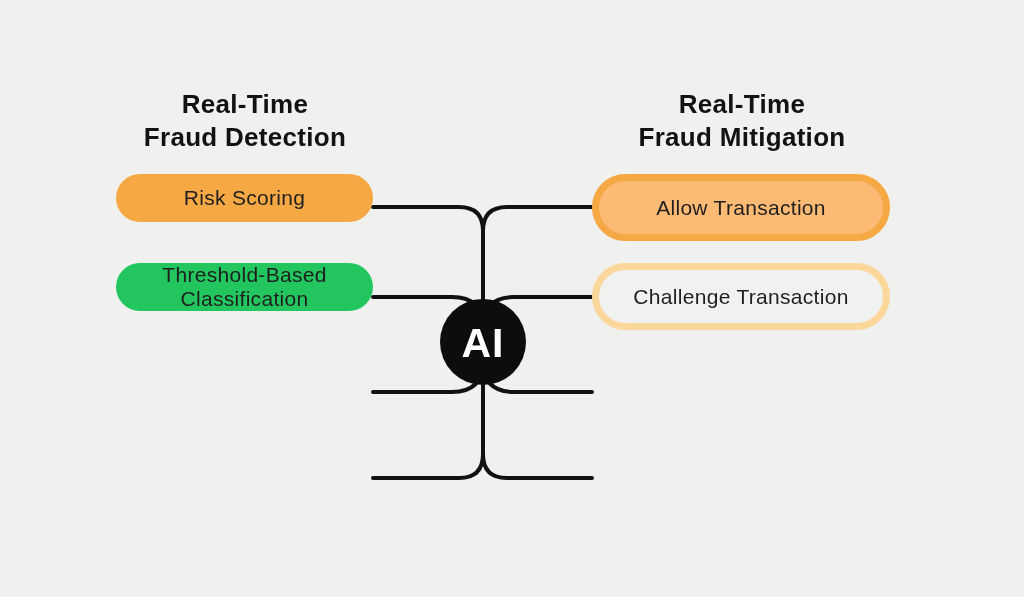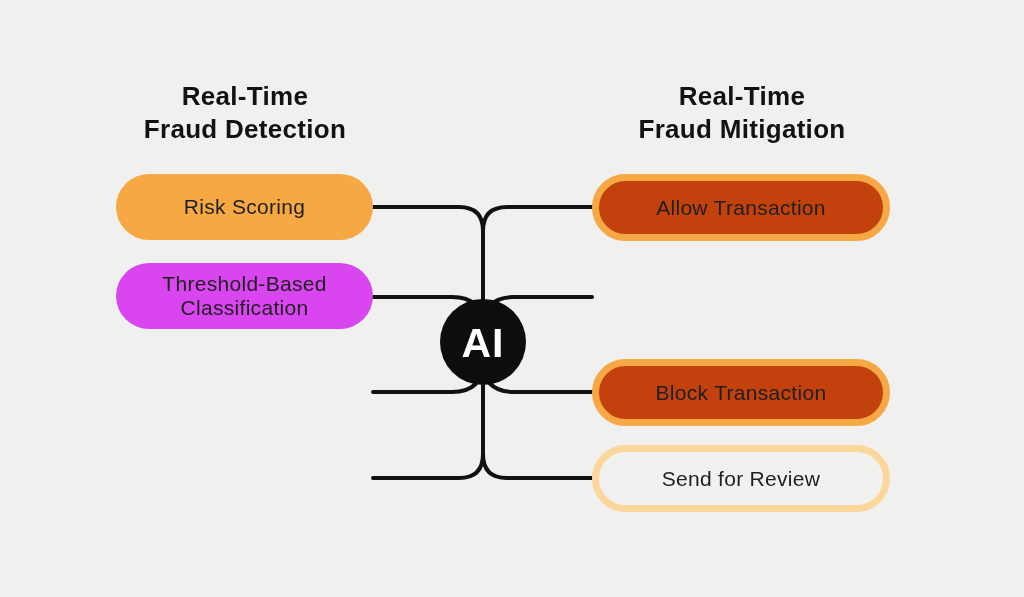--- a/index.html
+++ b/index.html
@@ -10,21 +10,21 @@
   }
   .canvas {
     position: relative;
     width: 1024px;
     height: 597px;
     background: #f0f0ee;
     overflow: hidden;
   }
   .heading {
     position: absolute;
-    top: 80px;
+    top: 88px;
     width: 300px;
     text-align: center;
     font-size: 26px;
     line-height: 33px;
     font-weight: 700;
     color: #121212;
     letter-spacing: 0.3px;
     white-space: pre-line;
   }
   .heading.left  { left: 95px;  }
@@ -44,31 +44,31 @@
     justify-content: center;
     text-align: center;
     box-sizing: border-box;
     border-radius: 34px;
     font-size: 21px;
     line-height: 24px;
     color: #1f1f1f;
     letter-spacing: 0.3px;
     white-space: pre-line;
   }
-  .pill.left-col  { left: 116px; width: 257px; height: 66px; }
+  .pill.left-col  { left: 116px; width: 257px; height: 48px; }
   .pill.right-col { left: 592px; width: 298px; height: 67px; }
 
   .row-0 { top: 174px; }
   .row-1 { top: 263px; }
   .row-2 { top: 359px; }
   .row-3 { top: 445px; }
 
   .fill-strong    { background: #f5a843; }
-  .fill-light     { background: #d946ef; }
-  .outline-strong { background: #c2410c; border: 7px solid #f5a843; }
+  .fill-light     { background: #22c55e; }
+  .outline-strong { background: #fdba74; border: 7px solid #f5a843; }
   .outline-light  { background: #f1f1ef; border: 7px solid #fcd79b; }
 
   .ai-label {
     font-family: "Liberation Sans", sans-serif;
     font-weight: 700;
     font-size: 41px;
     letter-spacing: 1px;
     fill: #ffffff;
   }
 </style>
@@ -100,18 +100,17 @@
 
   <div class="pill left-col row-0 fill-strong">Risk Scoring</div>
 
   <div class="pill left-col row-1 fill-light">Threshold-Based
 Classification</div>
 
 
 
   <div class="pill right-col row-0 outline-strong">Allow Transaction</div>
 
+  <div class="pill right-col row-1 outline-light">Challenge Transaction</div>
 
-  <div class="pill right-col row-2 outline-strong">Block Transaction</div>
 
-  <div class="pill right-col row-3 outline-light">Send for Review</div>
 
 </div>
 
 </body></html>

